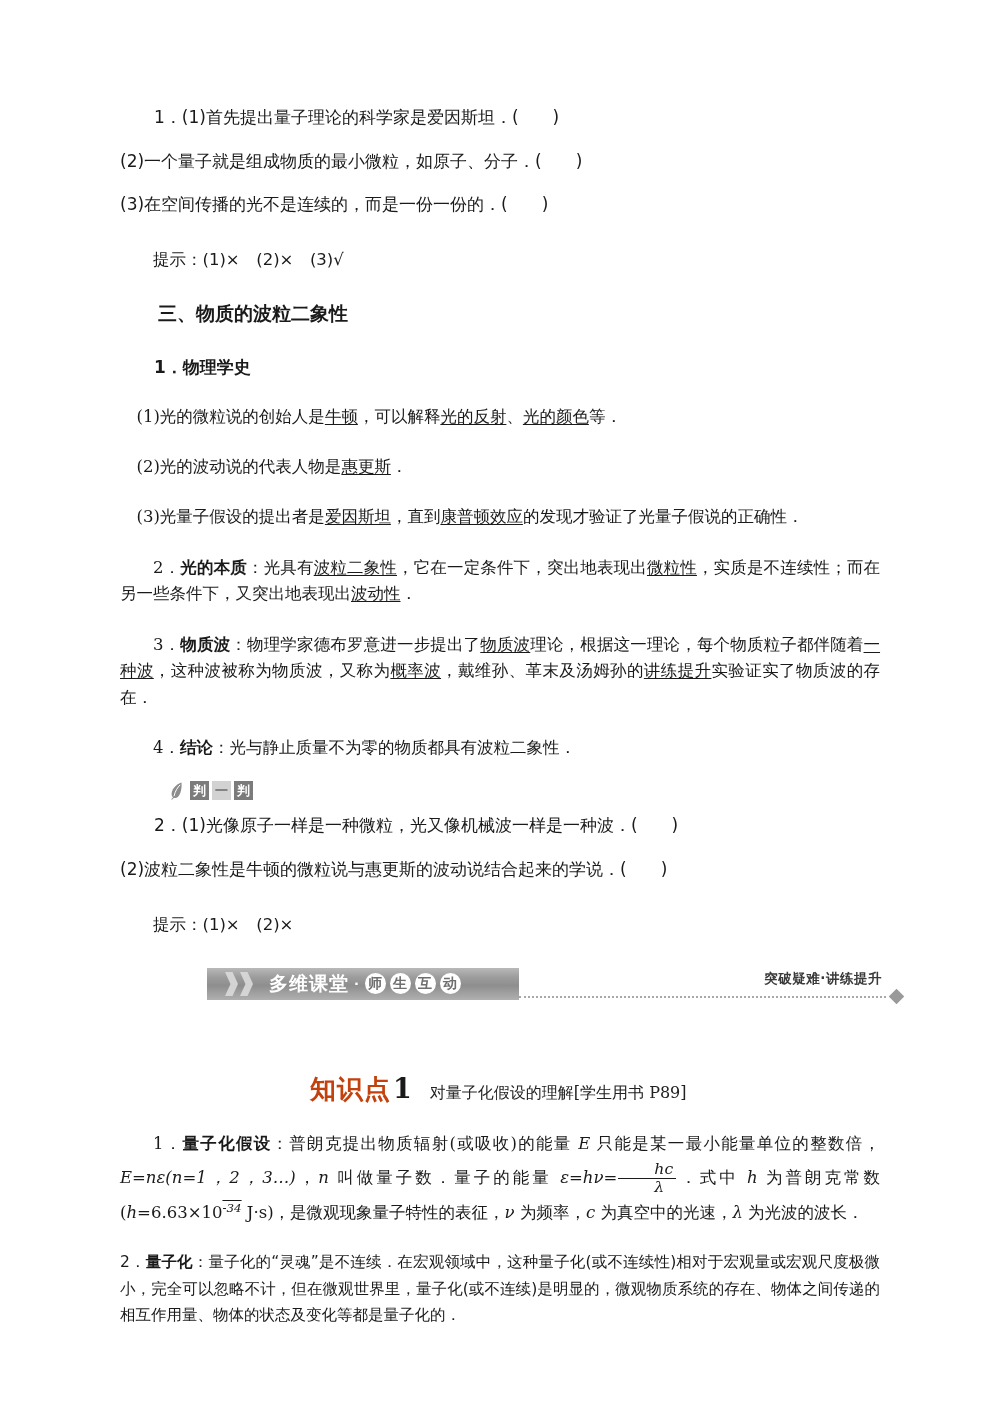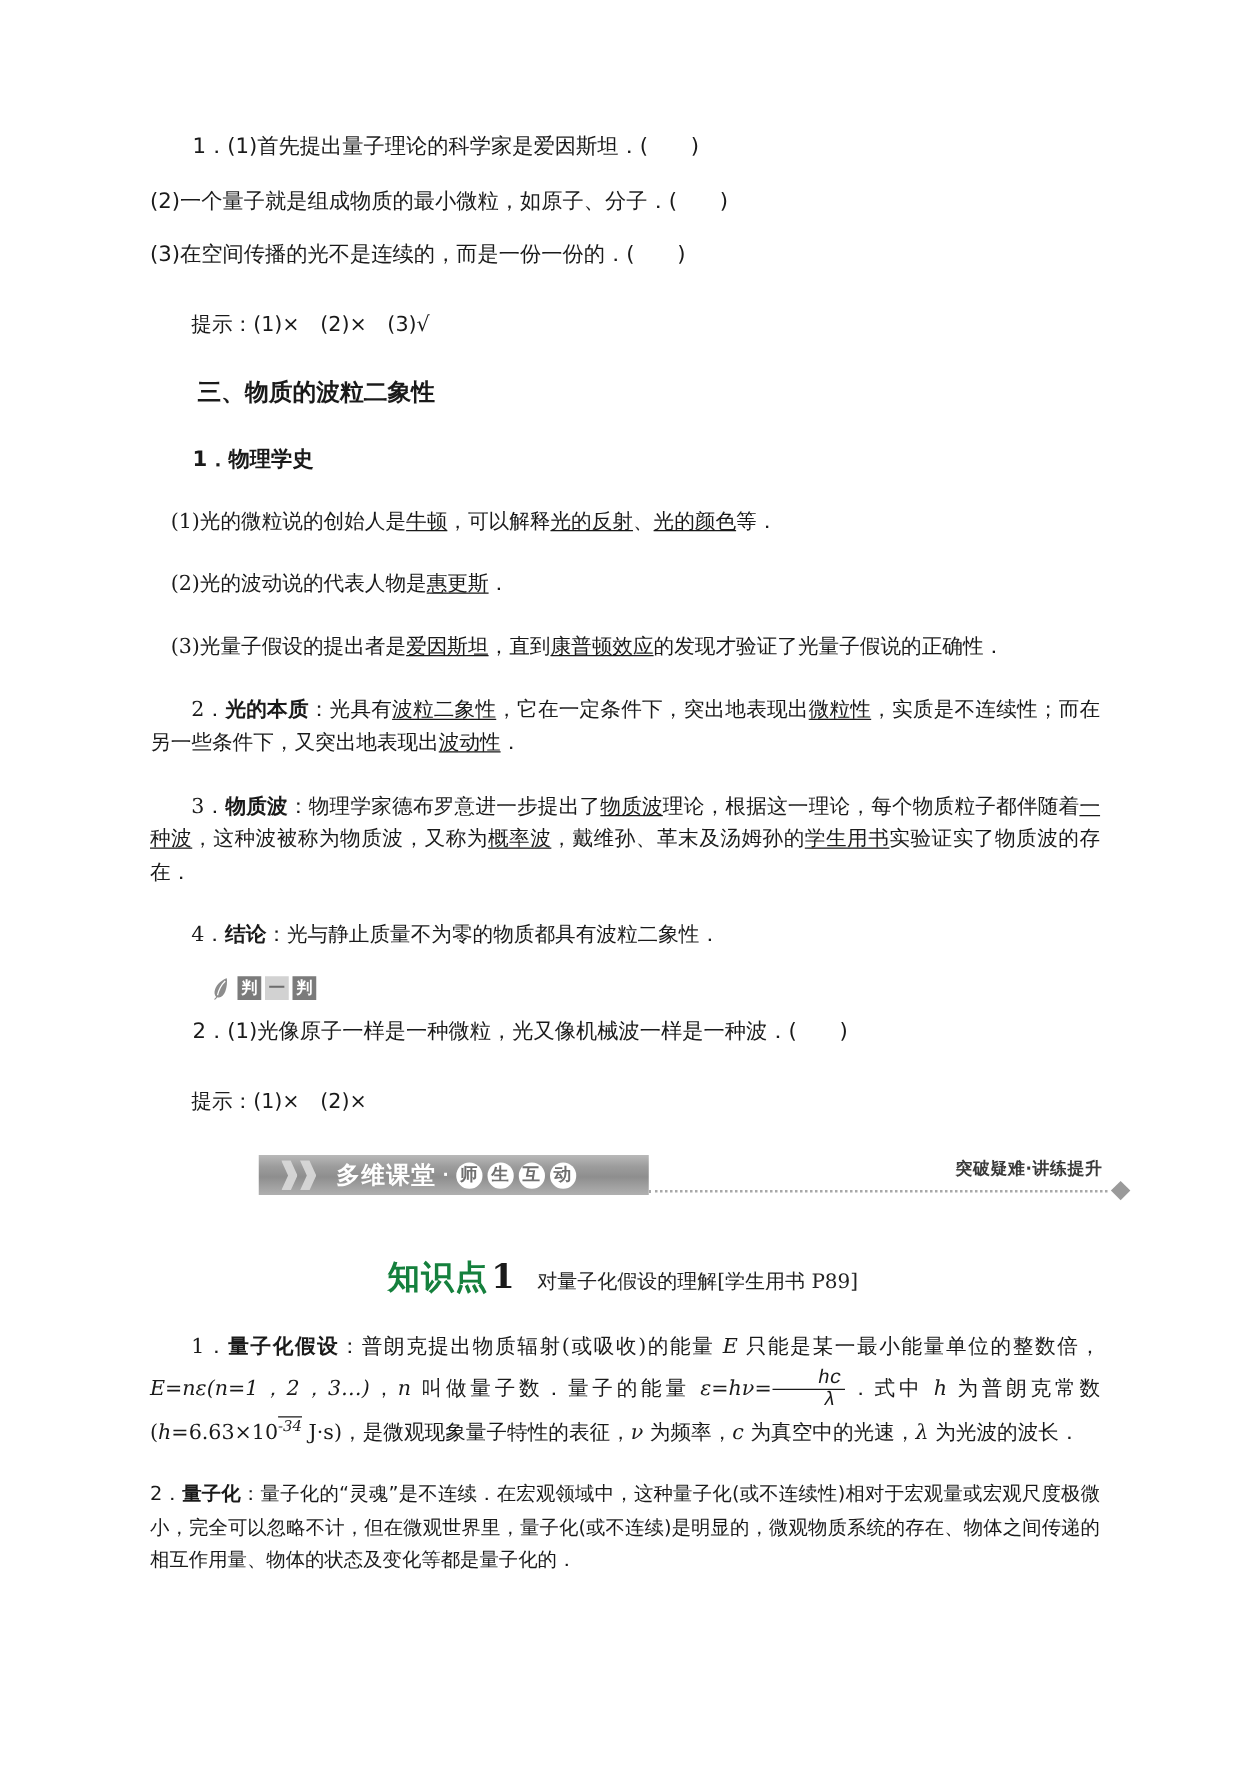--- a/index.html
+++ b/index.html
@@ -175,44 +175,43 @@
   .kp {
     display: flex;
     align-items: baseline;
     margin: 40px 0 16px 190px;
   }
   .kp-label {
     font-family: "DejaVu Sans", "Liberation Sans", sans-serif;
     font-weight: bold;
     font-size: 26px;
     letter-spacing: 1px;
-    color: #15803d;
+    color: #c2410c;
+    margin-top: 24px;
   }
   .kp-num {
     font-family: "DejaVu Serif", "Liberation Serif", serif;
     font-weight: bold;
     font-size: 27px;
     margin-left: 2px;
   }
   .kp-desc {
     font-size: 16px;
     margin-left: 18px;
     color: #222;
   }
 
   
   .mi { font-style: italic; font-family: "DejaVu Serif","Liberation Serif",serif; }
   .frac {
     display: inline-block;
     vertical-align: -0.52em;
-    text-align: center;
     font-size: .95em;
     line-height: 1.06;
     margin: 0 1px;
-    font-family: Liberation Mono, monospace;
   }
   .frac .num { display: block; padding: 0 3px 0px 3px; font-style: italic; }
   .frac .den { display: block; border-top: 1.2px solid #1a1a1a; padding: 0px 3px 0 3px; font-style: italic; }
   sup.exp { font-size: .72em; vertical-align: .5em; }
   .ovl { text-decoration: overline; font-style: italic; }
 
   .blk-sans {
     font-family: "DejaVu Sans", "Liberation Sans", sans-serif;
     font-size: 15.5px;
     line-height: 1.72;
@@ -245,41 +244,42 @@
 
     <p class="para ti1">
       <span>(3)光量子假设的提出者是</span><u class="t">爱因斯坦</u><span>，直到</span><u class="t">康普顿效应</u><span>的发现才验证了光量子假说的正确性．</span>
     </p>
 
     <p class="para ti">
       <span>2．</span><b class="t">光的本质</b><span>：</span><span>光具有</span><u class="t">波粒二象性</u><span>，它在一定条件下，突出地表现出</span><u class="t">微粒性</u><span>，实质是不连续性；而在另一些条件下，又突出地表现出</span><u class="t">波动性</u><span>．</span>
     </p>
 
     <p class="para ti">
-      <span>3．</span><b class="t">物质波</b><span>：</span><span>物理学家德布罗意进一步提出了</span><u class="t">物质波</u><span>理论，根据这一理论，每个物质粒子都伴随着</span><u class="t">一种波</u><span>，这种波被称为物质波，又称为</span><u class="t">概率波</u><span>，戴维孙、革末及汤姆孙的</span><u class="t">学生用书</u><span>实验证实了物质波的存在．</span>
+      <span>3．</span><b class="t">物质波</b><span>：</span><span>物理学家德布罗意进一步提出了</span><u class="t">物质波</u><span>理论，根据这一理论，每个物质粒子都伴随着</span><u class="t">一种波</u><span>，这种波被称为物质波，又称为</span><u class="t">概率波</u><span>，戴维孙、革末及汤姆孙的</span><u class="t">讲练提升</u><span>实验证实了物质波的存在．</span>
     </p>
 
     <p class="para ti">
       <span>4．</span><b class="t">结论</b><span>：</span><span>光与静止质量不为零的物质都具有波粒二象性．</span>
     </p>
 
     <div class="judge-badge">
       <span class="feather">
         <svg width="17" height="19" viewBox="0 0 17 19">
           <path d="M13.5 1.5 C10 2.5 5.5 6 4 10.5 C3.2 13 3.6 15 5 16.5 L3 18.5 L4.3 18.5 L6 16.8 C8.5 17.6 11 15.6 12.3 12 C13.6 8.2 13.8 4.5 13.5 1.5 Z" fill="#8d8d8d"></path>
           <path d="M12.2 3.8 C9.5 6.5 7 10.5 6 15.2" stroke="#ffffff" stroke-width="1" fill="none"></path>
         </svg>
       </span>
       <span class="jb dark">判</span>
       <span class="jb light">一</span>
       <span class="jb dark">判</span>
     </div>
 
     <div>
       <p class="q-line indent2">2．(1)光像原子一样是一种微粒，光又像机械波一样是一种波．(　　)</p>
+      <p class="q-line">(2)波粒二象性是牛顿的微粒说与惠更斯的波动说结合起来的学说．(　　)</p>
       <p class="hint">提示：(1)×　(2)×</p>
     </div>
 
     <div class="banner">
       <div class="banner-bar"></div>
       <div class="chev c1"></div>
       <div class="chev c2"></div>
       <div class="banner-title">
         <span>多维课堂</span>
         <span class="banner-dot">·</span>

